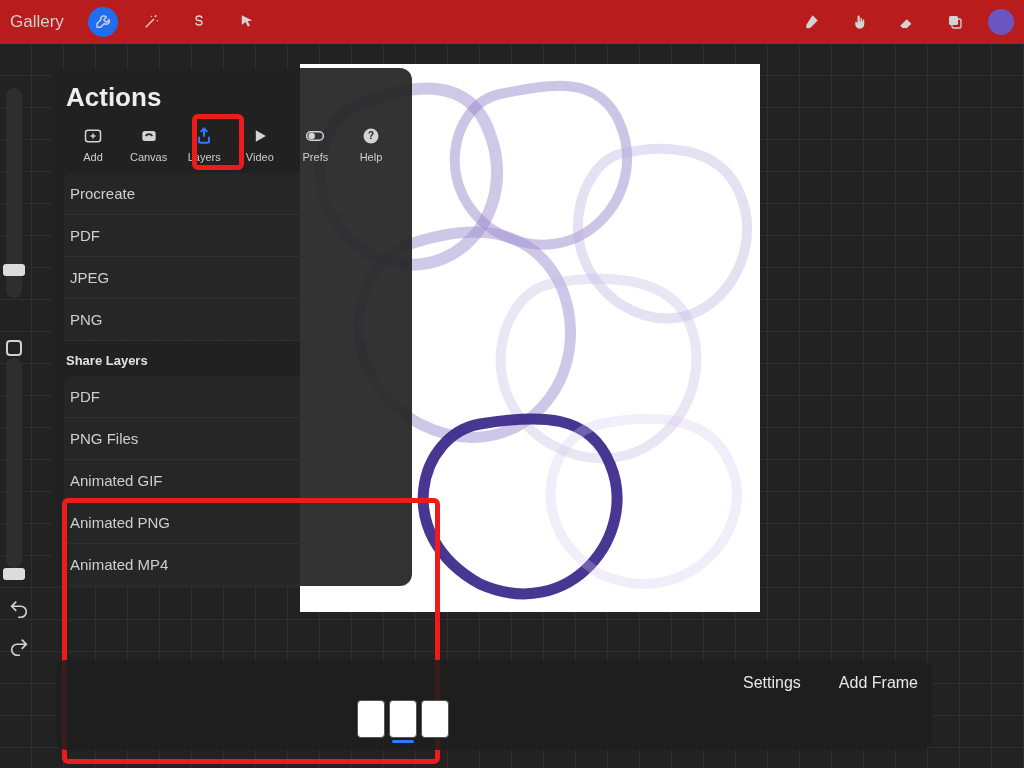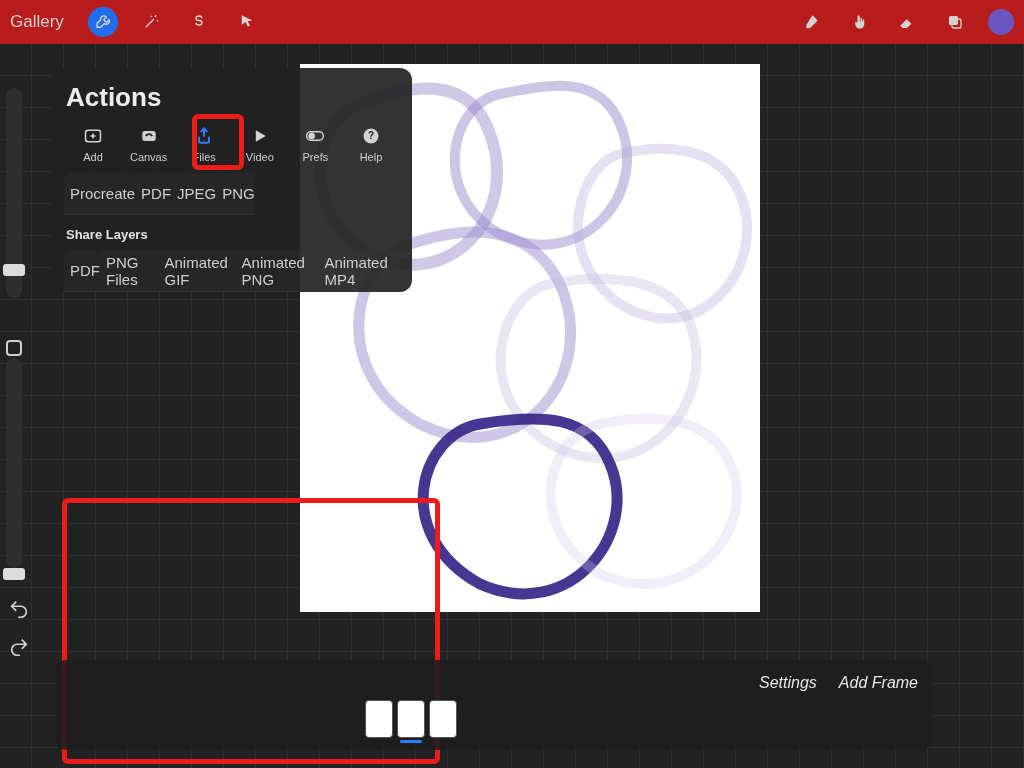--- a/index.html
+++ b/index.html
@@ -86,21 +86,21 @@
     border-radius: 6px;
     pointer-events: none;
   }
   .hl-share { left: 192px; top: 114px; width: 52px; height: 56px; }
   .hl-layers { left: 62px; top: 498px; width: 378px; height: 266px; }
 
   .section-header {
     font-size: 13px; font-weight: 700; color: #e2e2e2;
     padding: 12px 0 8px 2px;
   }
-  .option-list { display: flex; }
+  .option-list { display: flex; flex-direction: column; }
   .option-row {
     height: 42px; display: flex; align-items: center;
     padding-left: 6px;
     font-size: 15px; color: #cfcfcf;
     border-bottom: 1px solid #303030;
     background: rgba(60,60,60,0.18);
   }
   .option-row:first-child { border-top-left-radius: 8px; border-top-right-radius: 8px; }
 
   
@@ -116,21 +116,21 @@
   }
   .anim-bar .tracks { flex: 1; display: flex; align-items: flex-end; gap: 4px; padding-top: 32px; }
   .frame-thumb {
     width: 28px; height: 38px; background: #fff; border-radius: 4px; border: 1px solid #555;
     position: relative;
   }
   .frame-thumb.sel::after {
     content: ""; position: absolute; left: 2px; right: 2px; bottom: -6px; height: 3px;
     background: #2f7bff; border-radius: 2px;
   }
-  .anim-bar .actions { display: flex; gap: 22px; align-items: center; padding-top: 6px; color: #e8e8e8; font-size: 16px; font-style: italic; }
+  .anim-bar .actions { display: flex; gap: 38px; align-items: center; padding-top: 6px; color: #e8e8e8; font-size: 16px; }
   .anim-bar .actions span { cursor: pointer; }
 
   svg .icon-stroke { stroke: #d3d3d3; stroke-width: 1.8; fill: none; }
   svg .icon-fill { fill: #d3d3d3; }
 
 </style>
 </head>
 <body>
 
 <div class="topbar">
@@ -240,21 +240,21 @@
           </svg>
         </div>
       <div class="tlabel">Canvas</div>
     </div>
     <div class="tab-item active">
       <div class="ticon">
           <svg viewBox="0 0 24 24" width="22" height="20">
             <path stroke="#2f7bff" stroke-width="2.4" fill="none" d="M12 3v10M8 7l4-4 4 4M6 13v5a2 2 0 0 0 2 2h8a2 2 0 0 0 2-2v-5"></path>
           </svg>
         </div>
-      <div class="tlabel">Files</div>
+      <div class="tlabel">Layers</div>
     </div>
     <div class="tab-item">
       <div class="ticon">
           <svg viewBox="0 0 24 24" width="22" height="20">
             <path class="icon-fill" d="M7 5l12 7-12 7z"></path>
           </svg>
         </div>
       <div class="tlabel">Video</div>
     </div>
     <div class="tab-item">

